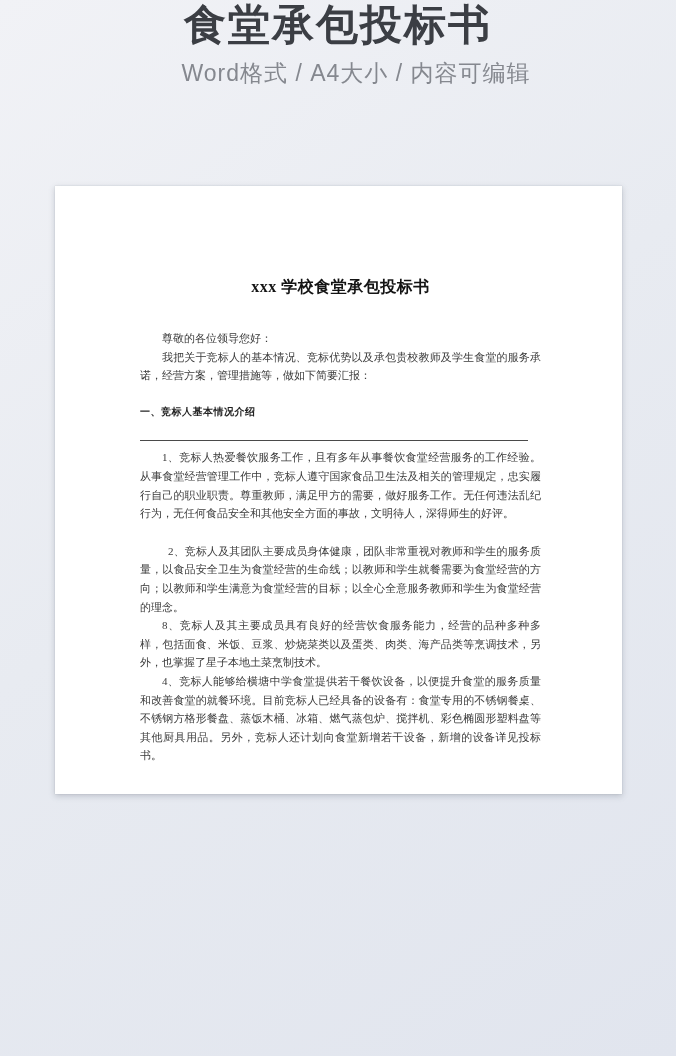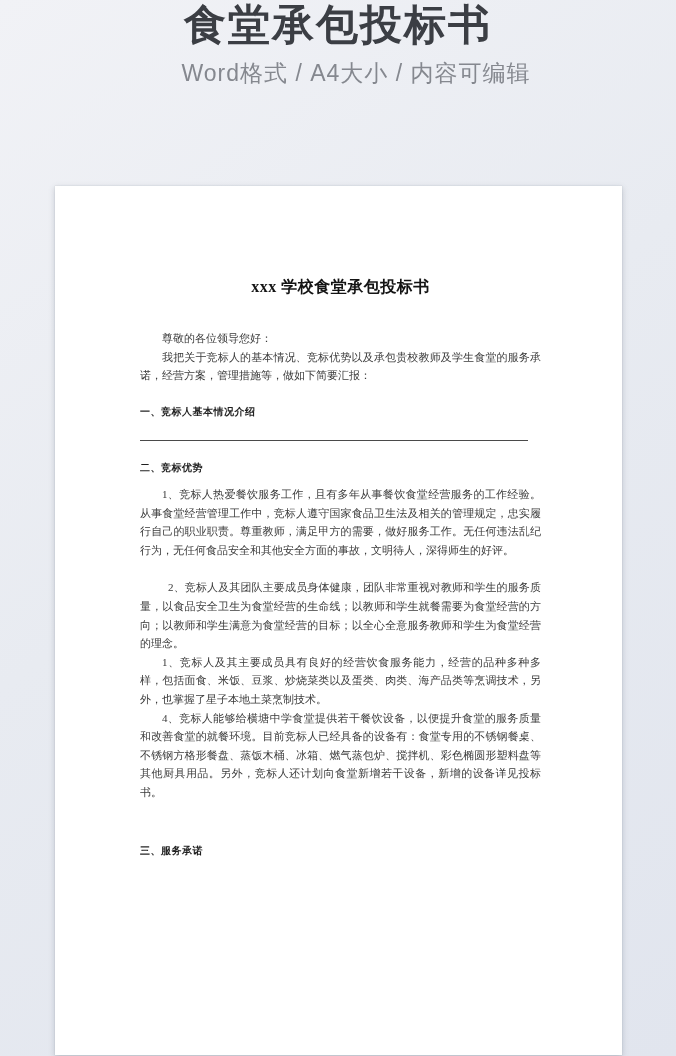--- a/index.html
+++ b/index.html
@@ -31,21 +31,21 @@
     letter-spacing: 1px;
     margin-left: 36px;
   }
 
   
   .page {
     position: absolute;
     left: 55px;
     top: 186px;
     width: 567px;
-    height: 869px;
+    height: 608px;
     background: #ffffff;
     box-shadow: 0 2px 6px rgba(88, 96, 114, 0.30), 0 0 1px rgba(88, 96, 114, 0.25);
   }
   .doc {
     box-sizing: border-box;
     width: 100%;
     height: 100%;
     padding: 90px 81px 0 85px;
     font-family: "Liberation Serif", "DejaVu Serif", serif;
     font-size: 11px;
@@ -100,27 +100,26 @@
       <h2 class="doc-title">xxx 学校食堂承包投标书</h2>
 
       <p class="indent">尊敬的各位领导您好：</p>
 
       <p class="indent">我把关于竞标人的基本情况、竞标优势以及承包贵校教师及学生食堂的服务承诺，经营方案，管理措施等，做如下简要汇报：</p>
 
       <h3 class="sec-heading">一、竞标人基本情况介绍</h3>
 
       <hr class="doc-divider">
 
-      <h3 class="sec-heading">二、竞标优势</h3>
 
       <p class="indent p1">1、竞标人热爱餐饮服务工作，且有多年从事餐饮食堂经营服务的工作经验。从事食堂经营管理工作中，竞标人遵守国家食品卫生法及相关的管理规定，忠实履行自己的职业职责。尊重教师，满足甲方的需要，做好服务工作。无任何违法乱纪行为，无任何食品安全和其他安全方面的事故，文明待人，深得师生的好评。</p>
 
       <p class="indent p2">2、竞标人及其团队主要成员身体健康，团队非常重视对教师和学生的服务质量，以食品安全卫生为食堂经营的生命线；以教师和学生就餐需要为食堂经营的方向；以教师和学生满意为食堂经营的目标；以全心全意服务教师和学生为食堂经营的理念。</p>
 
-      <p class="indent">1、竞标人及其主要成员具有良好的经营饮食服务能力，经营的品种多种多样，包括面食、米饭、豆浆、炒烧菜类以及蛋类、肉类、海产品类等烹调技术，另外，也掌握了星子本地土菜烹制技术。</p>
+      <p class="indent">8、竞标人及其主要成员具有良好的经营饮食服务能力，经营的品种多种多样，包括面食、米饭、豆浆、炒烧菜类以及蛋类、肉类、海产品类等烹调技术，另外，也掌握了星子本地土菜烹制技术。</p>
 
       <p class="indent">4、竞标人能够给横塘中学食堂提供若干餐饮设备，以便提升食堂的服务质量和改善食堂的就餐环境。目前竞标人已经具备的设备有：食堂专用的不锈钢餐桌、不锈钢方格形餐盘、蒸饭木桶、冰箱、燃气蒸包炉、搅拌机、彩色椭圆形塑料盘等其他厨具用品。另外，竞标人还计划向食堂新增若干设备，新增的设备详见投标书。</p>
 
       <h3 class="sec-heading h-last">三、服务承诺</h3>
 
     </div>
   </section>
 
 </div>
 

